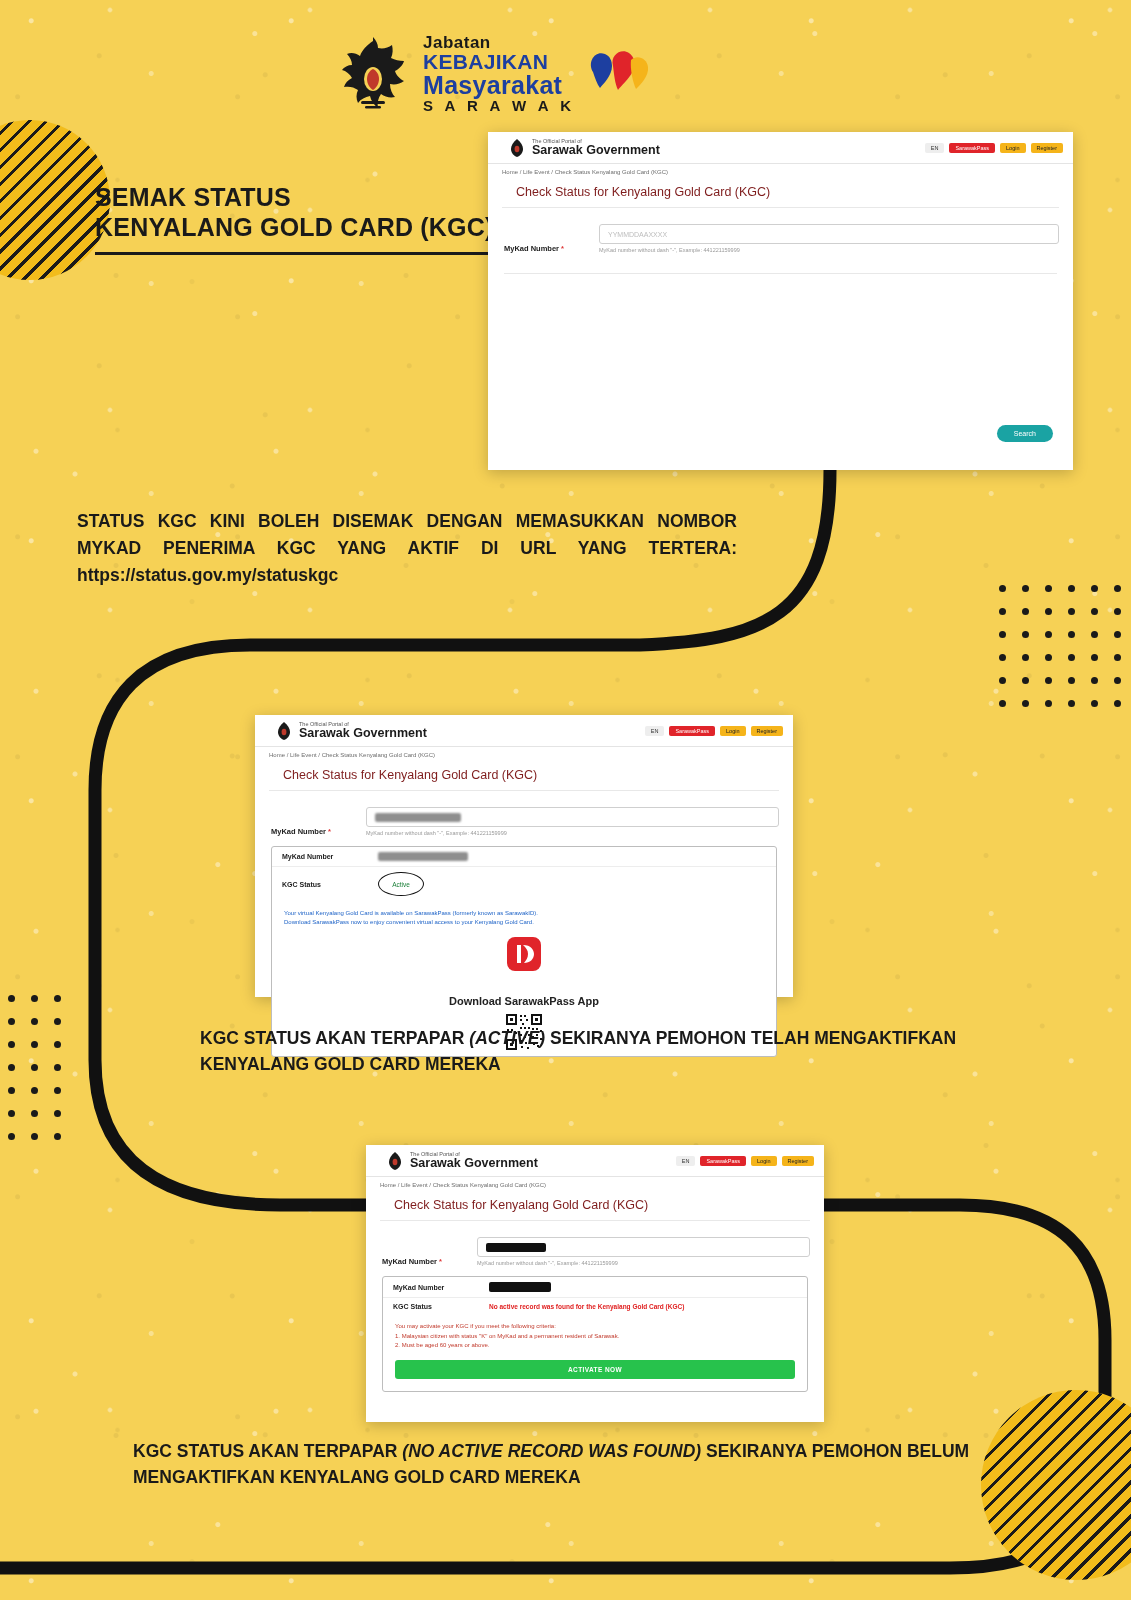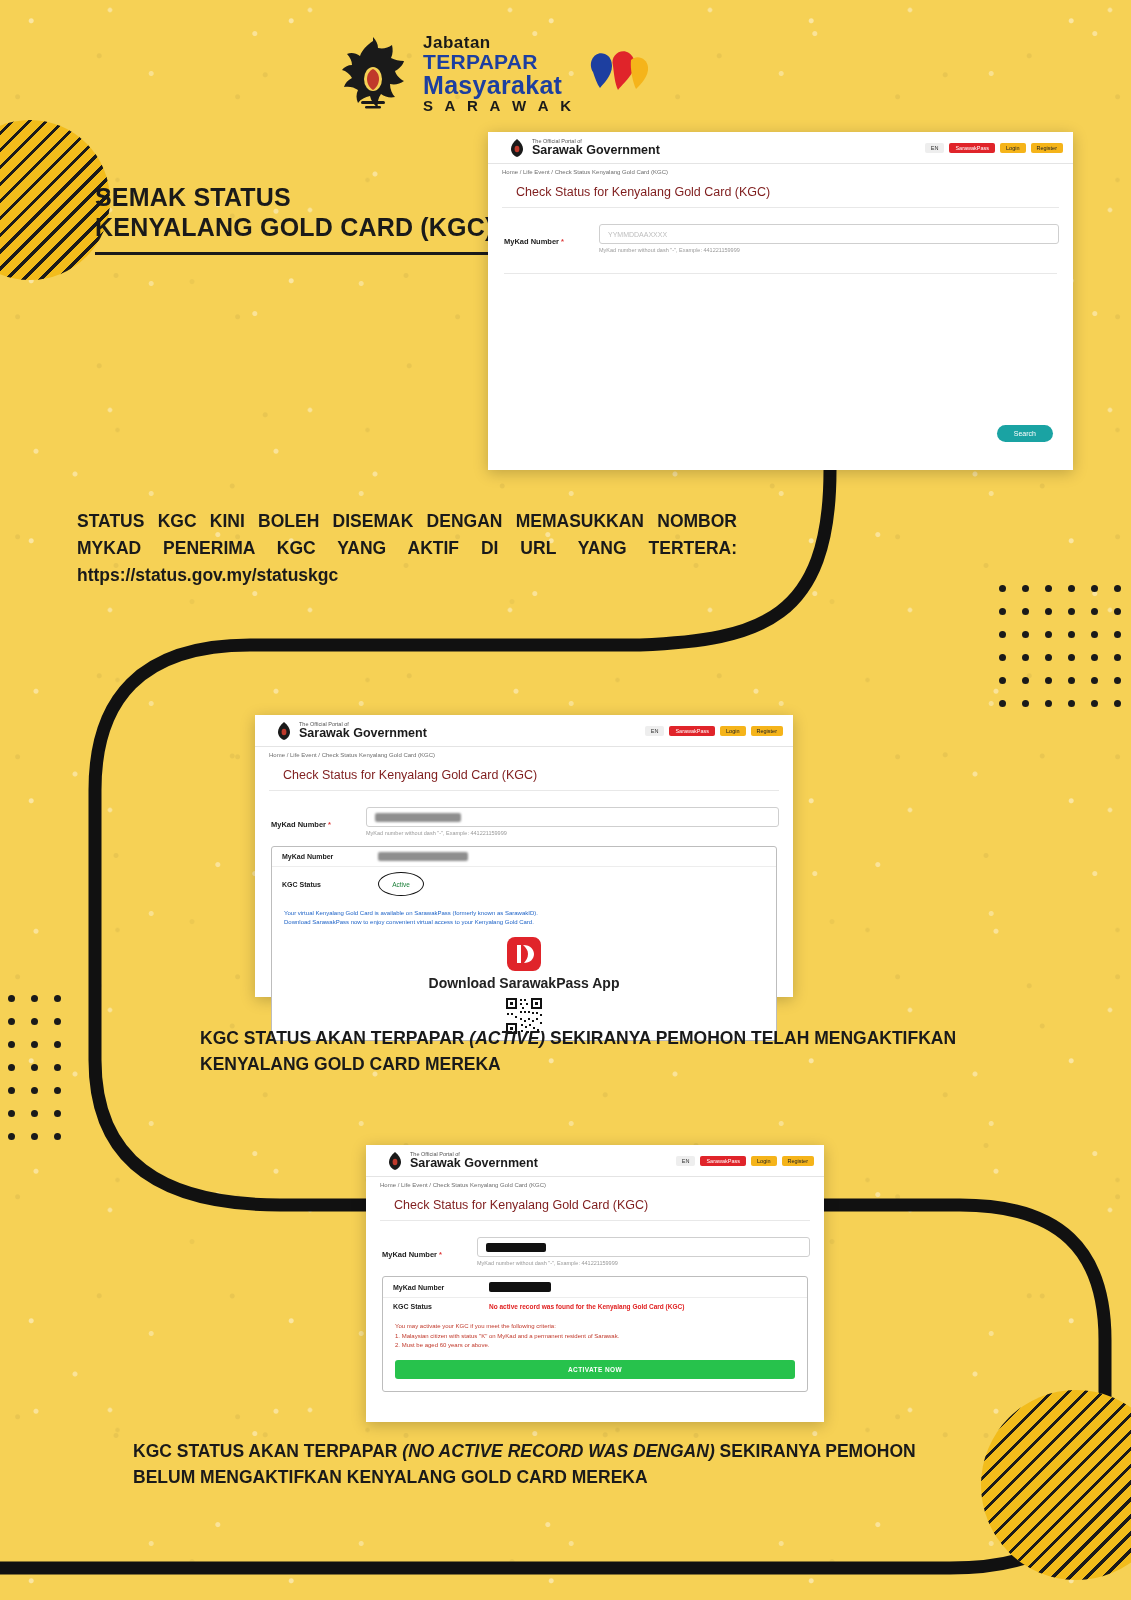--- a/index.html
+++ b/index.html
@@ -99,21 +99,21 @@
   .sbar .gov .t2 { font-size: 12.5px; font-weight: 700; color: #1a1a1a; line-height: 1.05;}
   .sbar .right { margin-left: auto; display: flex; align-items: center; gap: 5px; }
   .pill { font-size: 5.5px; padding: 2px 6px; border-radius: 2px; color: #fff; }
   .pill.en { color: #333; background: #eee; }
   .pill.sp { background: #e0242a; }
   .pill.login { background: #f5b41a; color:#222; }
   .pill.reg   { background: #f5b41a; color:#222; }
 
   .crumbs { font-size: 6px; color: #6d6d6d; padding: 5px 14px 0 14px; }
   .page-h { font-size: 12.5px; color: #7f1d1d; padding: 10px 14px 8px 14px; border-bottom: 1px solid #e8e8e8; margin: 0 14px;}
-  .form-row { display: flex; align-items: center; gap: 5px; padding: 16px 14px 0 16px; }
+  .form-row { display: flex; align-items: flex-end; gap: 5px; padding: 16px 14px 0 16px; }
   .form-row .lab { font-size: 7.5px; font-weight: 700; color: #222; padding-top: 5px; min-width: 90px;}
   .form-row .lab .req { color: #d33; }
   .inp {
     flex: 1; height: 20px; border: 1px solid #cfcfcf; border-radius: 3px; background: #fff;
     font-size: 7px; color: #bdbdbd; display: flex; align-items: center; padding-left: 8px;
   }
   .hint { font-size: 5.5px; color: #9a9a9a; margin-top: 3px; }
   .divider { border-top: 1px solid #e8e8e8; margin: 20px 16px 0 16px; }
   .btn-search {
     position: absolute; right: 20px; bottom: 28px;
@@ -130,21 +130,21 @@
   .res-row { display: flex; align-items: center; padding: 5px 10px; }
   .res-row + .res-row { border-top: 1px solid #ededed; }
   .res-row .k { font-size: 7px; font-weight: 700; color: #222; width: 96px; }
   .status-active { font-size: 6.5px; color: #1a7f37; }
   .circle-ann {
     width: 46px; height: 24px; border: 1.6px solid #111; border-radius: 50%;
     display: flex; align-items: center; justify-content: center;
   }
   .note { font-size: 6px; color: #1e63c7; padding: 8px 12px 0 12px; line-height: 1.5; }
   .dl-wrap { text-align: center; padding: 10px 0 0 0; }
-  .dl-label { font-size: 14px; font-weight: 700; color: #222; margin-top: 0; }
+  .dl-label { font-size: 11px; font-weight: 700; color: #222; margin-top: 20px; }
   .qr { width: 40px; height: 40px; margin: 5px auto 0 auto; }
 
   .err-text { font-size: 6.5px; font-weight: 700; color: #e02020; }
   .crit { font-size: 6px; color: #c0392b; padding: 7px 12px 0 12px; line-height: 1.6; }
   .btn-activate {
     margin: 9px 12px 12px 12px; background: #27c24c; color: #fff; text-align: center;
     font-size: 6.5px; font-weight: 700; padding: 6px 0; border-radius: 3px; letter-spacing: .4px;
   }
 </style>
 </head>
@@ -237,21 +237,21 @@
     <g fill="#1a1a1a">
       <path d="M36 6 c-6 4 -11 9 -13 15 c-4 -3 -9 -4 -13 -2 c3 3 5 7 5 11 c-4 0 -8 2 -10 5 c4 1 8 4 10 8 c-4 2 -7 5 -8 9 c5 -1 10 0 14 3 c-2 4 -2 9 0 13 c3 -4 7 -6 12 -7 c1 5 4 9 8 12 c-1 -5 0 -10 3 -14 c4 3 9 4 14 3 c-3 -3 -5 -8 -5 -13 c5 1 10 0 14 -3 c-4 -2 -8 -6 -9 -10 c4 -2 8 -6 9 -10 c-5 0 -9 -1 -13 -3 c2 -4 2 -9 1 -13 c-4 3 -9 4 -14 3 c0 -4 -2 -8 -5 -11z"></path>
       <ellipse cx="36" cy="44" rx="9" ry="12" fill="#f6d155"></ellipse>
       <path d="M36 34 c-4 2 -6 6 -6 10 c0 5 3 9 6 11 c3 -2 6 -6 6 -11 c0 -4 -2 -8 -6 -10z" fill="#c0392b"></path>
       <rect x="24" y="66" width="24" height="3" rx="1.5"></rect>
       <rect x="28" y="71" width="16" height="2.5" rx="1.2"></rect>
     </g>
   </svg>
   <div class="jkm-text">
     <div class="l1">Jabatan</div>
-    <div class="l2">TERPAPAR</div>
+    <div class="l2">KEBAJIKAN</div>
     <div class="l3">Masyarakat</div>
     <div class="l4">S A R A W A K</div>
   </div>
   <svg class="jkm-mark" viewBox="0 0 66 56">
     <path d="M10 26 c-6 -10 2 -22 12 -18 c5 2 7 7 7 12 c0 10 -9 18 -12 22 c-3 -4 -5 -10 -7 -16z" fill="#1d3fa0"></path>
     <path d="M30 20 c-3 -11 8 -18 16 -13 c6 4 7 12 4 18 c-4 8 -12 15 -15 19 c-3 -6 -4 -16 -5 -24z" fill="#e0242a"></path>
     <path d="M48 14 c6 -6 16 -2 17 7 c1 9 -7 17 -12 22 c-3 -6 -6 -19 -5 -29z" fill="#f5b41a"></path>
   </svg>
 </div>
 
@@ -455,14 +455,14 @@
     <div class="crit">
       <span>You may activate your KGC if you meet the following criteria:</span><br>
       <span>1. Malaysian citizen with status "K" on MyKad and a permanent resident of Sarawak.</span><br>
       <span>2. Must be aged 60 years or above.</span>
     </div>
     <div class="btn-activate">ACTIVATE NOW</div>
   </div>
 </div>
 
 <div class="layer cap cap-3">
-  <span>KGC STATUS AKAN TERPAPAR </span><em>(NO ACTIVE RECORD WAS DENGAN)</em><span> SEKIRANYA PEMOHON BELUM MENGAKTIFKAN KENYALANG GOLD CARD MEREKA</span>
+  <span>KGC STATUS AKAN TERPAPAR </span><em>(NO ACTIVE RECORD WAS FOUND)</em><span> SEKIRANYA PEMOHON BELUM MENGAKTIFKAN KENYALANG GOLD CARD MEREKA</span>
 </div>
 
 </body></html>

